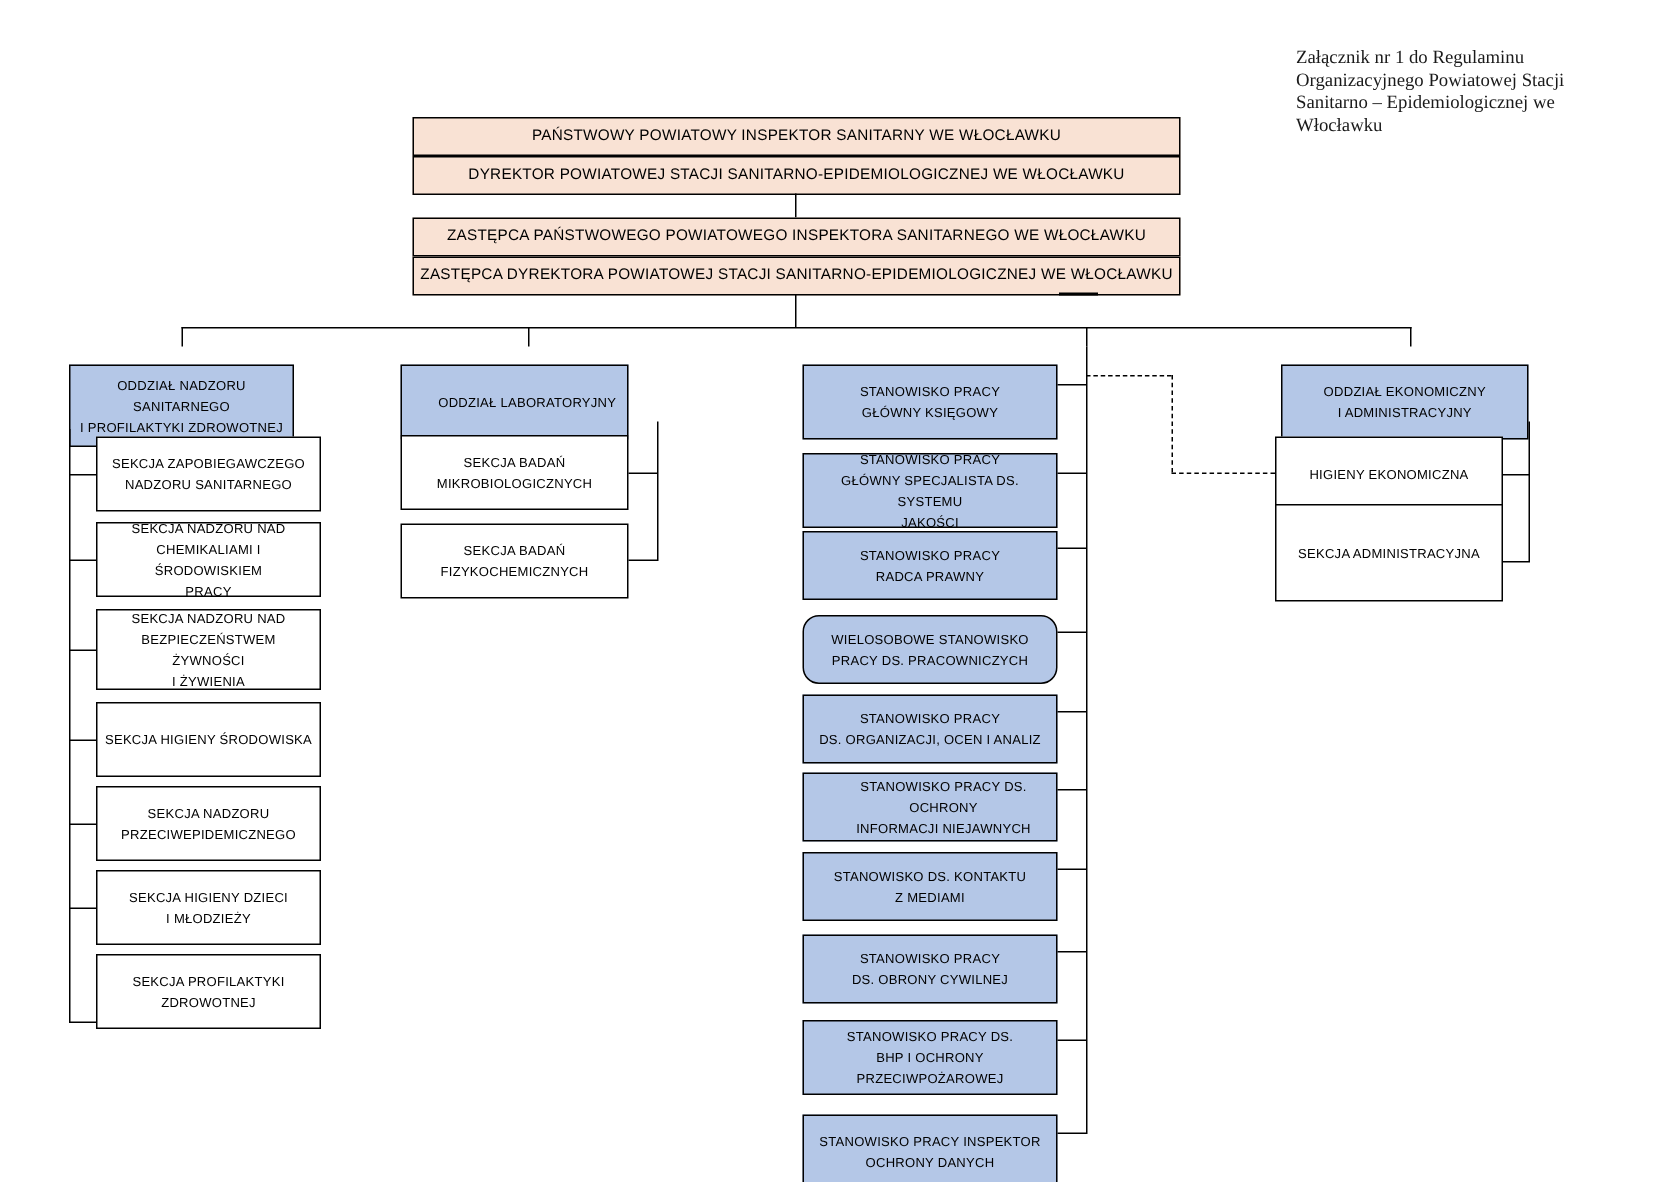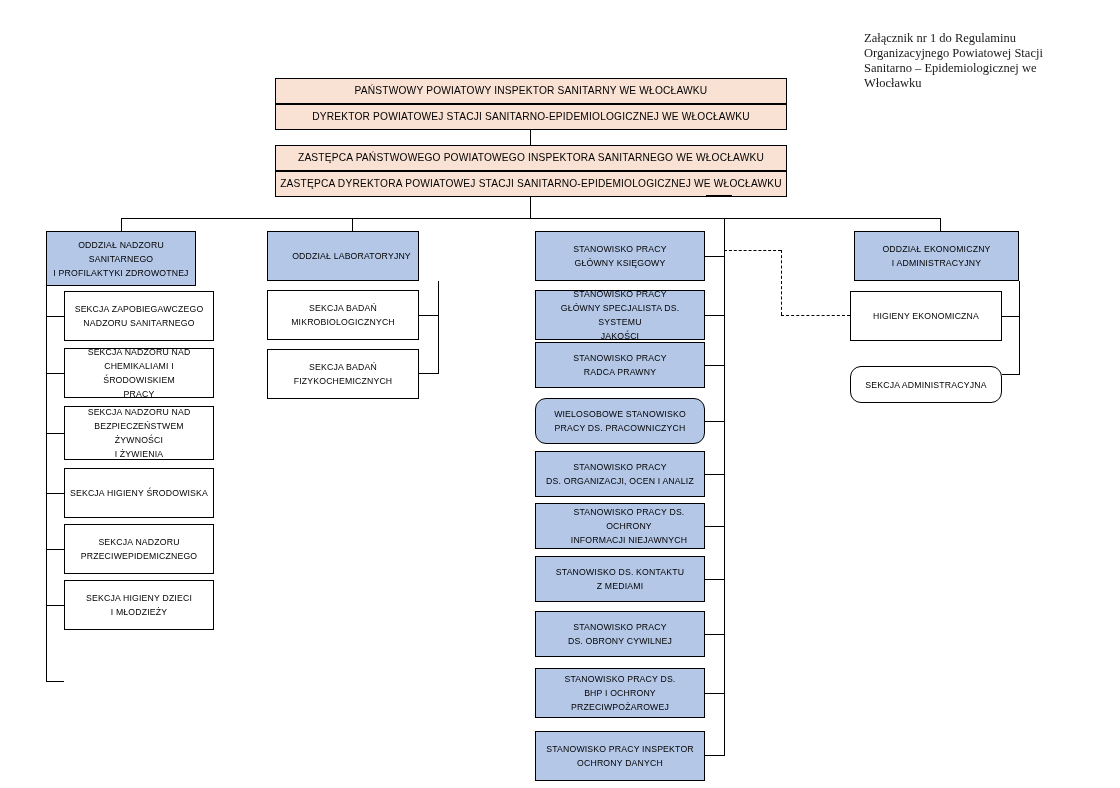--- a/index.html
+++ b/index.html
@@ -31,21 +31,21 @@
     justify-content:center;
     text-align:center;
     font-size:8.7px;
     letter-spacing:.18px;
     line-height:14px;
     color:#000000;
     white-space:pre-line;
     padding:0 4px;
   }
   .peach{background:#f9e2d4;}
-  .blue{background:#b4c7e7;}
+  .blue{background:#b4c7e7;margin-top:12px;}
   .white{background:#ffffff;}
   .title-box{font-size:10.2px;line-height:14px;}
 
   
   .ln{position:absolute;background:#000000;}
   .h{height:1.3px;}
   .v{width:1.3px;}
   .dash-h{
     position:absolute;height:0;
     border-top:1.4px dashed #000000;
@@ -105,20 +105,22 @@
   <div class="ln h" style="left:46px;top:493px;width:18px;"></div>
 
   <div class="box white" style="left:64px;top:524px;width:150px;height:50px;">SEKCJA NADZORU
 PRZECIWEPIDEMICZNEGO</div>
   <div class="ln h" style="left:46px;top:549px;width:18px;"></div>
 
   <div class="box white" style="left:64px;top:580px;width:150px;height:50px;">SEKCJA HIGIENY DZIECI
 I MŁODZIEŻY</div>
   <div class="ln h" style="left:46px;top:605px;width:18px;"></div>
 
+  <div class="box white" style="left:64px;top:636px;width:150px;height:50px;">SEKCJA PROFILAKTYKI
+ZDROWOTNEJ</div>
   <div class="ln h" style="left:46px;top:681px;width:18px;"></div>
 
   <div class="box blue" style="left:267px;top:231px;width:152px;height:50px;padding-left:21px;">ODDZIAŁ LABORATORYJNY</div>
 
   <div class="ln v" style="left:438px;top:281px;height:93px;"></div>
 
   <div class="box white" style="left:267px;top:290px;width:152px;height:50px;">SEKCJA BADAŃ
 MIKROBIOLOGICZNYCH</div>
   <div class="ln h" style="left:419px;top:315px;width:19px;"></div>
 
@@ -170,20 +172,20 @@
   <div class="ln h" style="left:705px;top:755px;width:19px;"></div>
 
   <div class="box blue" style="left:854px;top:231px;width:165px;height:50px;">ODDZIAŁ EKONOMICZNY
 I ADMINISTRACYJNY</div>
 
   <div class="ln v" style="left:1019px;top:281px;height:93px;"></div>
 
   <div class="box white" style="left:850px;top:291px;width:152px;height:50px;">HIGIENY EKONOMICZNA</div>
   <div class="ln h" style="left:1002px;top:316px;width:18px;"></div>
 
-  <div class="box white" style="left:850px;top:366px;width:152px;height:37px;border-radius:11px;">SEKCJA ADMINISTRACYJNA</div>
+  <div class="box white" style="left:850px;top:336px;width:152px;height:65px;">SEKCJA ADMINISTRACYJNA</div>
   <div class="ln h" style="left:1002px;top:374px;width:18px;"></div>
 
   <div class="dash-h" style="left:724px;top:250px;width:57px;"></div>
   <div class="dash-v" style="left:781px;top:250px;height:65px;"></div>
   <div class="dash-h" style="left:781px;top:315px;width:69px;"></div>
 
 </div>
 
 </body></html>

